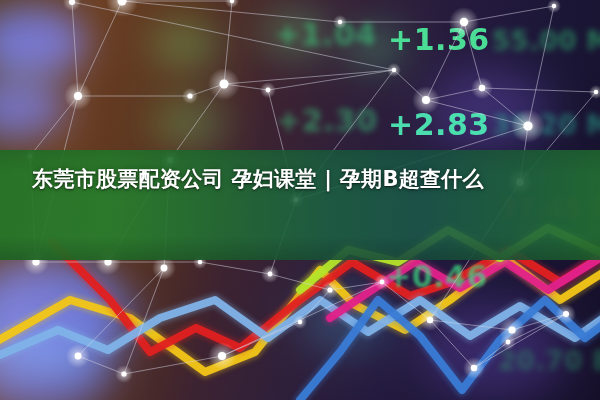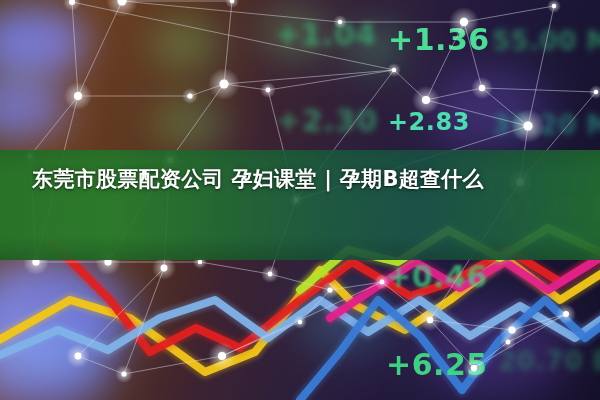--- a/index.html
+++ b/index.html
@@ -137,25 +137,24 @@
       <polyline points="330,318 372,290 415,262 460,288 505,262 548,290 600,258" fill="none" stroke="#e0218a" stroke-width="8" stroke-linejoin="round" stroke-linecap="round" opacity="0.95"></polyline>
       <polyline points="300,290 348,250 398,262 448,230 500,258 548,228 600,252" fill="none" stroke="#b4e32a" stroke-width="13" stroke-linejoin="round" stroke-linecap="round" opacity="0.30" filter="url(#lineglow)"></polyline>
       <polyline points="300,290 348,250 398,262 448,230 500,258 548,228 600,252" fill="none" stroke="#b4e32a" stroke-width="8" stroke-linejoin="round" stroke-linecap="round" opacity="0.95"></polyline>
     </svg>
 
   <div class="layer" id="ticker-layer">
       <div class="ticker" style="left: 275px; top: 20px; font-size: 30px; color: rgb(61, 220, 132); opacity: 0.55; filter: blur(3.2px);">+1.04</div>
       <div class="ticker" style="left: 388px; top: 25px; font-size: 30px; color: rgb(77, 232, 154); opacity: 0.95;">+1.36</div>
       <div class="ticker" style="left: 492px; top: 28px; font-size: 26px; color: rgb(53, 200, 119); opacity: 0.52; filter: blur(3px);">55.00 M</div>
       <div class="ticker" style="left: 276px; top: 106px; font-size: 30px; color: rgb(61, 220, 132); opacity: 0.5; filter: blur(3.4px);">+2.30</div>
-      <div class="ticker" style="left: 388px; top: 110px; font-size: 24px; color: rgb(77, 232, 180); opacity: 0.95;">+2.83</div>
+      <div class="ticker" style="left: 388px; top: 110px; font-size: 30px; color: rgb(77, 232, 180); opacity: 0.95;">+2.83</div>
       <div class="ticker" style="left: 492px; top: 112px; font-size: 26px; color: rgb(47, 192, 160); opacity: 0.5; filter: blur(3px);">39.20 M</div>
       <div class="ticker" style="left: 498px; top: 196px; font-size: 26px; color: rgb(194, 64, 46); opacity: 0.42; filter: blur(2.4px);">37.45 M</div>
       <div class="ticker" style="left: 386px; top: 262px; font-size: 30px; color: rgb(61, 220, 132); opacity: 0.7; filter: blur(1.6px);">+0.46</div>
-      <div class="ticker" style="left: 386px; top: 350px; font-size: 30px; color: rgb(61, 220, 132); opacity: 0.95;">+6.25</div>
       <div class="ticker" style="left: 498px; top: 348px; font-size: 26px; color: rgb(47, 156, 106); opacity: 0.48; filter: blur(3.2px);">20.70 B</div>
     </div>
 
   <svg class="layer" id="network-layer" viewBox="0 0 600 400" preserveAspectRatio="none">
       <defs>
         <radialGradient id="nodeglow">
           <stop offset="0%" stop-color="#ffffff" stop-opacity="1"></stop>
           <stop offset="40%" stop-color="#ffffff" stop-opacity="0.45"></stop>
           <stop offset="100%" stop-color="#ffffff" stop-opacity="0"></stop>
         </radialGradient>

